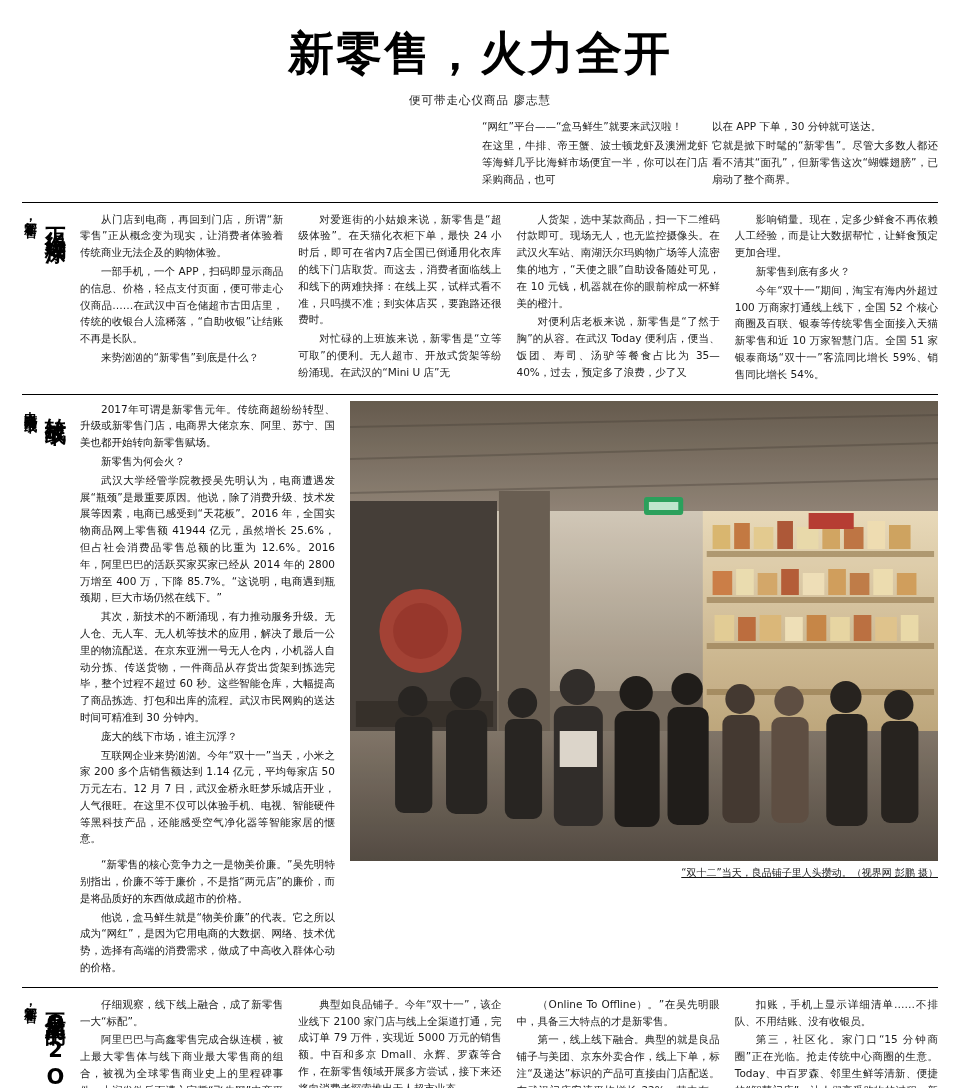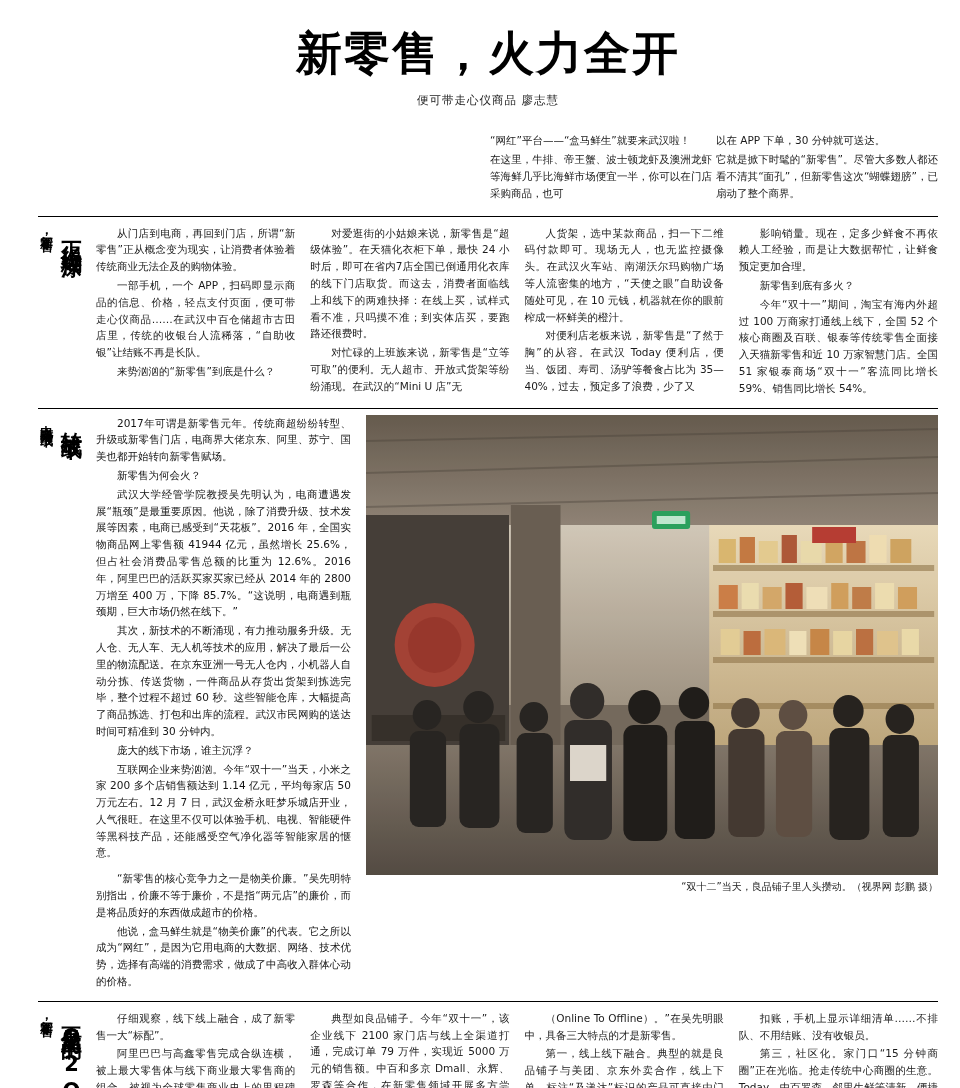--- a/index.html
+++ b/index.html
@@ -7,21 +7,21 @@
     width:960px;height:1088px;
     background:#ffffff;
     font-family:"DejaVu Sans","Liberation Sans",sans-serif;
     color:#141414;
     overflow:hidden;
   }
   .page{
     position:relative;
     width:960px;height:812px;
     box-sizing:border-box;
-    padding:14px 22px 10px 38px;
+    padding:14px 22px 10px 22px;
   }
   
   .masthead{
     text-align:center;
     padding-top:14px;
   }
   .headline{
     font-family:"DejaVu Sans","Liberation Sans",sans-serif;
     font-weight:bold;
     font-size:46px;
@@ -32,21 +32,21 @@
   .byline{
     margin-top:14px;
     font-size:11.5px;
     color:#222;
     letter-spacing:1px;
   }
   
   .lead{
     display:flex;
     gap:4px;
-    margin-top:24px;
+    margin-top:10px;
     padding-bottom:8px;
   }
   .lead .col{
     flex:1;
     font-size:10.5px;
     line-height:1.62;
     text-align:justify;
     color:#1a1a1a;
   }
   .lead .col p{margin:0 0 2px 0;text-indent:2em;}
@@ -185,21 +185,21 @@
       <p style="margin:0 0 2px 0;text-indent:2em;">2017年可谓是新零售元年。传统商超纷纷转型、升级或新零售门店，电商界大佬京东、阿里、苏宁、国美也都开始转向新零售赋场。</p>
       <p style="margin:1px 0 2px 0;text-indent:2em;">新零售为何会火？</p>
       <p style="margin:0 0 2px 0;text-indent:2em;">武汉大学经管学院教授吴先明认为，电商遭遇发展“瓶颈”是最重要原因。他说，除了消费升级、技术发展等因素，电商已感受到“天花板”。2016 年，全国实物商品网上零售额 41944 亿元，虽然增长 25.6%，但占社会消费品零售总额的比重为 12.6%。2016 年，阿里巴巴的活跃买家买家已经从 2014 年的 2800 万增至 400 万，下降 85.7%。“这说明，电商遇到瓶颈期，巨大市场仍然在线下。”</p>
       <p style="margin:0 0 2px 0;text-indent:2em;">其次，新技术的不断涌现，有力推动服务升级。无人仓、无人车、无人机等技术的应用，解决了最后一公里的物流配送。在京东亚洲一号无人仓内，小机器人自动分拣、传送货物，一件商品从存货出货架到拣选完毕，整个过程不超过 60 秒。这些智能仓库，大幅提高了商品拣选、打包和出库的流程。武汉市民网购的送达时间可精准到 30 分钟内。</p>
       <p style="margin:0 0 2px 0;text-indent:2em;">庞大的线下市场，谁主沉浮？</p>
       <p style="margin:0 0 2px 0;text-indent:2em;">互联网企业来势汹汹。今年“双十一”当天，小米之家 200 多个店销售额达到 1.14 亿元，平均每家店 50 万元左右。12 月 7 日，武汉金桥永旺梦乐城店开业，人气很旺。在这里不仅可以体验手机、电视、智能硬件等黑科技产品，还能感受空气净化器等智能家居的惬意。</p>
       <p style="margin:9px 0 2px 0;text-indent:2em;">“新零售的核心竞争力之一是物美价廉。”吴先明特别指出，价廉不等于廉价，不是指“两元店”的廉价，而是将品质好的东西做成超市的价格。</p>
       <p style="margin:0 0 2px 0;text-indent:2em;">他说，盒马鲜生就是“物美价廉”的代表。它之所以成为“网红”，是因为它用电商的大数据、网络、技术优势，选择有高端的消费需求，做成了中高收入群体心动的价格。</p>
     </div>
 
-    <div class="right-stack" style="margin-left:15px;">
+    <div class="right-stack" style="margin-left:15px;text-decoration:underline;">
       <div class="photo">
         <svg viewBox="0 0 600 460" preserveAspectRatio="none">
           <defs>
             <linearGradient id="ceil" x1="0" y1="0" x2="0" y2="1">
               <stop offset="0" stop-color="#5d5346"></stop>
               <stop offset="1" stop-color="#8d8174"></stop>
             </linearGradient>
             <linearGradient id="wall" x1="0" y1="0" x2="0" y2="1">
               <stop offset="0" stop-color="#cfc6b6"></stop>
               <stop offset="1" stop-color="#9b8f7e"></stop>

